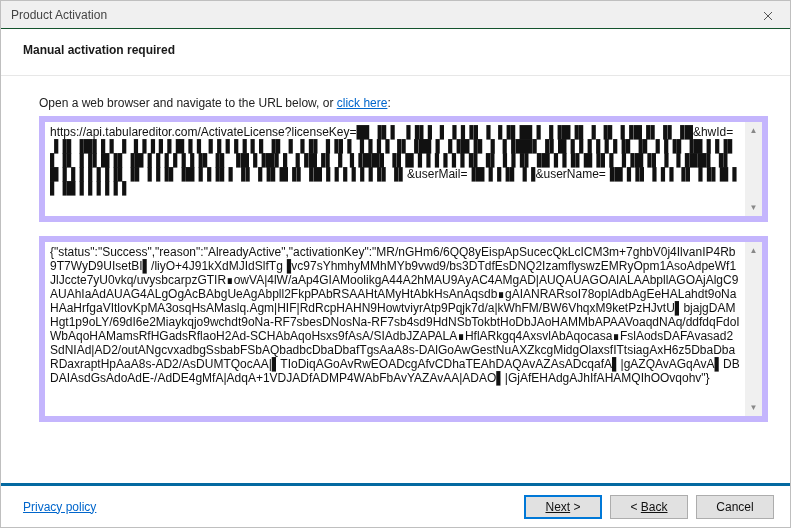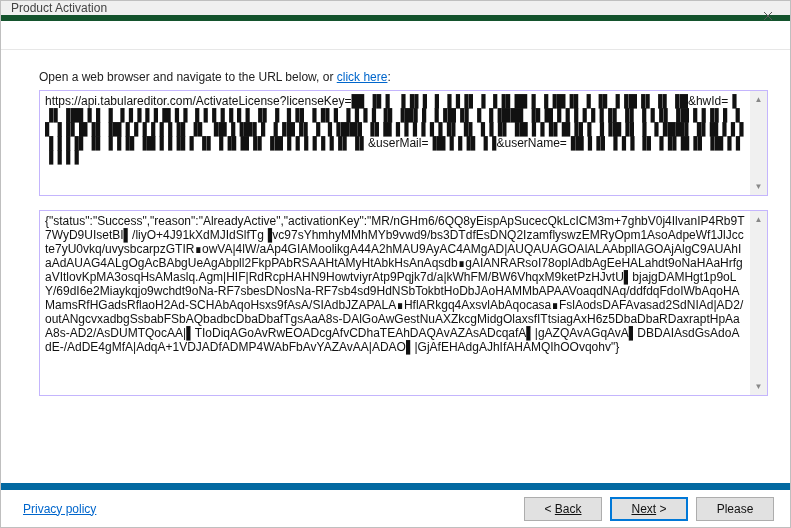--- a/index.html
+++ b/index.html
@@ -7,23 +7,23 @@
     font-family: "Segoe UI", Tahoma, sans-serif;
     font-size: 12px;
     background: #fff;
     color: #1a1a1a;
     width: 791px;
     height: 528px;
     overflow: hidden;
     border: 1px solid #bfbfbf;
   }
   .titlebar {
-    height: 20px;
+    height: 28px;
     background: #f0f0f0;
-    border-bottom: 6px solid #14532d;
+    border-bottom: 1px solid #14532d;
     display: flex;
     align-items: center;
     padding: 0 10px;
     color: #444;
     font-size: 12px;
     position: relative;
   }
   .titlebar .close {
     position: absolute;
     right: 0;
@@ -57,21 +57,21 @@
     font-size: 12px;
     margin-bottom: 6px;
     color: #222;
   }
   .label-row a {
     color: #0066cc;
     text-decoration: underline;
   }
   .textarea-wrap {
     position: relative;
-    border: 1px solid #c4b5fd;
+    border: 6px solid #c4b5fd;
     background: #fff;
     width: 100%;
   }
   .url-box { height: 106px; }
   .key-box { height: 186px; }
   .textarea-inner {
     width: calc(100% - 17px);
     height: 100%;
     padding: 3px 5px;
     font-size: 12px;
@@ -103,21 +103,21 @@
     font-size: 8px;
     line-height: 1;
   }
   .gap { height: 14px; }
   .footer {
     position: absolute;
     left: 1px;
     right: 1px;
     bottom: 1px;
     height: 44px;
-    border-top: 7px solid #0369a1;
+    border-top: 3px solid #0369a1;
     display: flex;
     align-items: center;
     padding: 0 16px 0 22px;
     background: #fff;
   }
   .footer a {
     color: #0066cc;
     text-decoration: underline;
     font-size: 12px;
   }
@@ -149,20 +149,21 @@
 <div class="titlebar">
   <span>Product Activation</span>
   <div class="close">
     <svg width="10" height="10" viewBox="0 0 10 10">
         <path d="M1 1 L9 9 M9 1 L1 9" stroke="#555" stroke-width="1" fill="none"></path>
       </svg>
   </div>
 </div>
 
 <div class="header">
+  <h1>Manual activation required</h1>
 </div>
 
 <div class="content">
 
   <div class="label-row">
     <span>Open a web browser and navigate to the URL below, or </span><a href="#">click here</a><span>:</span>
   </div>
   <div class="textarea-wrap url-box">
     <div class="textarea-inner">https://api.tabulareditor.com/ActivateLicense?licenseKey=█▌▐▌▌ ▐▐▌▌ ▌▐▐▐▌▐ ▐▐▌█▌▌▐▐█▐▌▐ ▐▌▐▐█▐▌▐▌▐█&amp;hwId=▐▐▌▐█▌▌▌▐ ▐▐▐ ▌▌█▐▐ ▐▐▐▐▐ ▌▌▐▌▐ ▐▐▌▐▐▌▌▐▐▐▐ ▐▌▐█▌▌▐▐█▐▌▐ ▐▐██▌▐▌█▐▐▐▐▐▐▐▌▐▌▐▐▐▌▐█▐▐▐▌▌▐▌▐▐▌█▐▌▐█▐▐▐▐▐▐▐▌▐▌ ▐█▐▐█▌▌▐▐█▐▌▐ ▐▐██▌▐▌█▐▐▐▐▐▐▐▌▐▌▐▐▐▌▐█▐▐▐▌█▐▌▌▐▐█▐▌▐ ▐▐██▌▐▌█▐▐▐▐▐▐▐▌▐▌▐▐▐▌▐█▐▐▐▌▌▐▌▐▐▌█▐▌▐█▐▐▐▐▐▐▐▌▐▌&amp;userMail=▐█▐▐▐▌▐▐&amp;userName=▐█▐▐▌▐▐▐ ▐▌▐▐▌█▐▌▐█▐▐▐▐▐▐</div>
     <div class="scrollbar">
@@ -179,17 +180,17 @@
       <div class="sb-btn">▲</div>
       <div class="sb-btn">▼</div>
     </div>
   </div>
 
 </div>
 
 <div class="footer">
   <a href="#">Privacy policy</a>
   <div class="buttons">
+    <button class="btn default"><span class="mnemonic">Next</span> &gt;</button>
     <button class="btn">&lt; <span class="mnemonic">Back</span></button>
-    <button class="btn default"><span class="mnemonic">Next</span> &gt;</button>
-    <button class="btn">Please</button>
+    <button class="btn">Cancel</button>
   </div>
 </div>
 
 </body></html>

